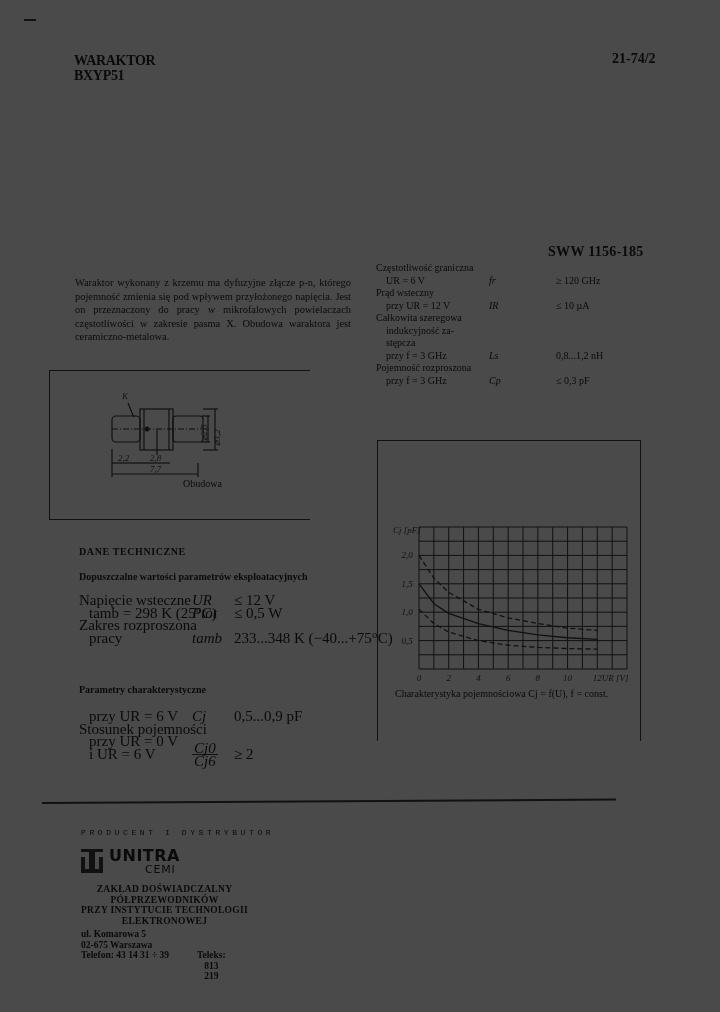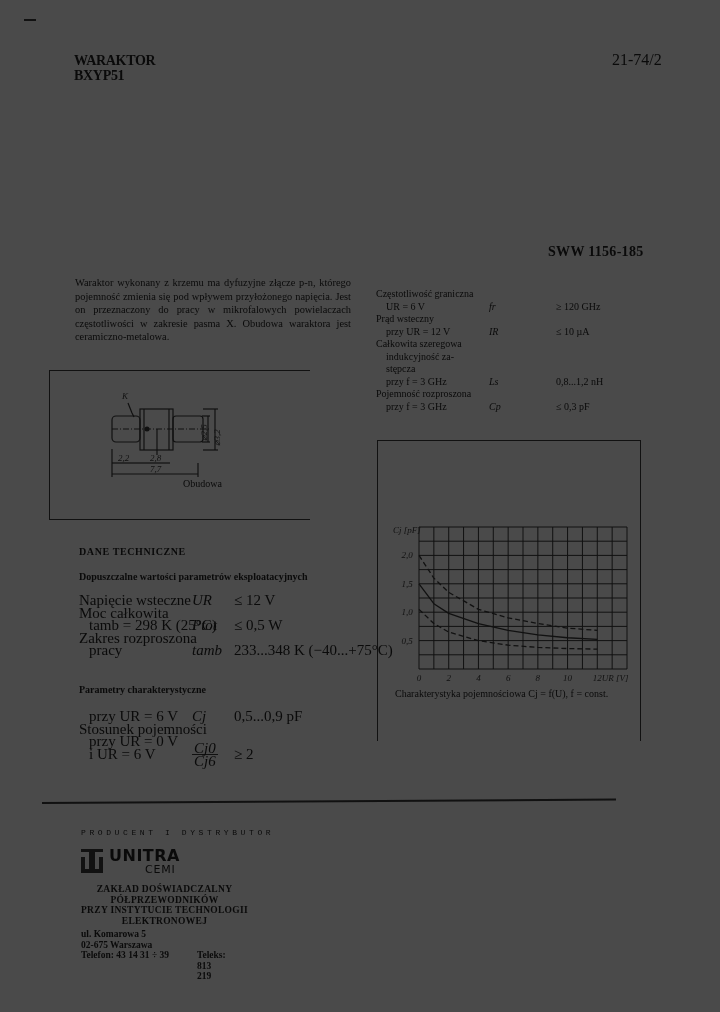--- a/index.html
+++ b/index.html
@@ -4,24 +4,24 @@
 <style>
   html, body { margin:0; padding:0; }
   body {
     width:720px; height:1012px; position:relative; overflow:hidden;
     background:#4a4a4a; color:#0a0a0a;
     font-family:"Liberation Serif","DejaVu Serif",serif;
   }
   .abs { position:absolute; }
   .mark-tl { left:24px; top:19px; width:12px; height:2px; background:#111; }
   .title { left:74px; top:53px; font-size:14px; font-weight:bold; line-height:15px; letter-spacing:-0.3px; }
-  .docnum { left:612px; top:51px; font-size:16px; font-weight:normal;text-align:center; }
+  .docnum { left:612px; top:51px; font-size:14px; font-weight:bold;text-align:center; }
   .sww { left:548px; top:244px; font-size:14px; font-weight:bold; letter-spacing:0.3px; }
   .intro { left:75px; top:276px; width:276px; font-size:10.4px; line-height:13.5px; text-align:justify; }
-  .params { left:376px; top:288px; width:290px; font-size:10px; }
+  .params { left:376px; top:262px; width:290px; font-size:10px; }
   .params .row { position:relative; height:12.5px; line-height:12.5px; }
   .params .lbl { position:absolute; left:0; white-space:nowrap; }
   .params .lbl.ind { left:10px; }
   .params .sym { position:absolute; left:113px; font-style:italic; }
   .params .val { position:absolute; left:180px; white-space:nowrap; }
   .drawbox { left:49px; top:370px; width:260px; height:148px; border-left:1.5px solid #111; border-top:1.5px solid #111; border-bottom:1.5px solid #111; }
   .drawbox svg { position:absolute; left:0; top:0; }
   .caption-obud { left:183px; top:478px; font-size:10px; }
   .dane { left:79px; top:546px; font-size:10px; font-weight:bold; letter-spacing:0.6px; }
   .sub1 { left:79px; top:571px; font-size:10px; font-weight:bold; }
@@ -37,21 +37,21 @@
   .chartbox { left:377px; top:440px; width:262px; height:300px; border:1.5px solid #111; border-bottom:none; }
   .chartbox svg { position:absolute; left:0; top:0; }
   .chart-caption { left:395px; top:688px; font-size:10px; white-space:nowrap; }
   .hr { left:42px; top:802px; width:574px; height:2px; background:#111; transform:rotate(-0.35deg); transform-origin:left; }
   .producent { left:81px; top:828px; font-size:8px; letter-spacing:3.6px; font-family:"Liberation Mono","DejaVu Sans Mono",monospace; }
   .logo { left:81px; top:849px; width:22px; height:24px; }
   .logo-text { left:109px; top:846px; font-size:16px; font-weight:bold; font-family:"DejaVu Sans","Liberation Sans",sans-serif; letter-spacing:0.5px; }
   .logo-sub { left:145px; top:863px; font-size:11px; font-family:"DejaVu Sans","Liberation Sans",sans-serif; letter-spacing:0.8px; }
   .zaklad { left:81px; top:884px; font-size:9.5px; font-weight:bold; line-height:10.5px; letter-spacing:0.3px;text-align:center; }
   .addr { left:81px; top:929px; font-size:9.5px; font-weight:bold; line-height:10.5px; }
-  .addr .telex { position:absolute; left:116px; }
+  .addr .telex { position:absolute; left:116px;text-align:center; }
 </style>
 </head>
 <body>
 
 <div class="abs mark-tl"></div>
 
 <div class="abs title">
   <div>WARAKTOR</div>
   <div>BXYP51</div>
 </div>
@@ -149,25 +149,20 @@
 </div>
 <div class="abs caption-obud">Obudowa</div>
 
 <div class="abs dane">DANE TECHNICZNE</div>
 <div class="abs sub1">Dopuszczalne wartości parametrów eksploatacyjnych</div>
 <div class="abs tbl" style="top:594px;" id="limits">
     <div class="row">
       <span class="lbl">Napięcie wsteczne</span>
       <span class="sym">UR</span>
       <span class="val">≤ 12 V</span>
-    </div>
-    <div class="row">
-      <span class="lbl">Moc całkowita</span>
-      <span class="sym"></span>
-      <span class="val"></span>
     </div>
     <div class="row">
       <span class="lbl ind">tamb = 298 K (25°C)</span>
       <span class="sym">Ptot</span>
       <span class="val">≤ 0,5 W</span>
     </div>
     <div class="row">
       <span class="lbl">Zakres rozproszona</span>
       <span class="sym"></span>
       <span class="val"></span>

